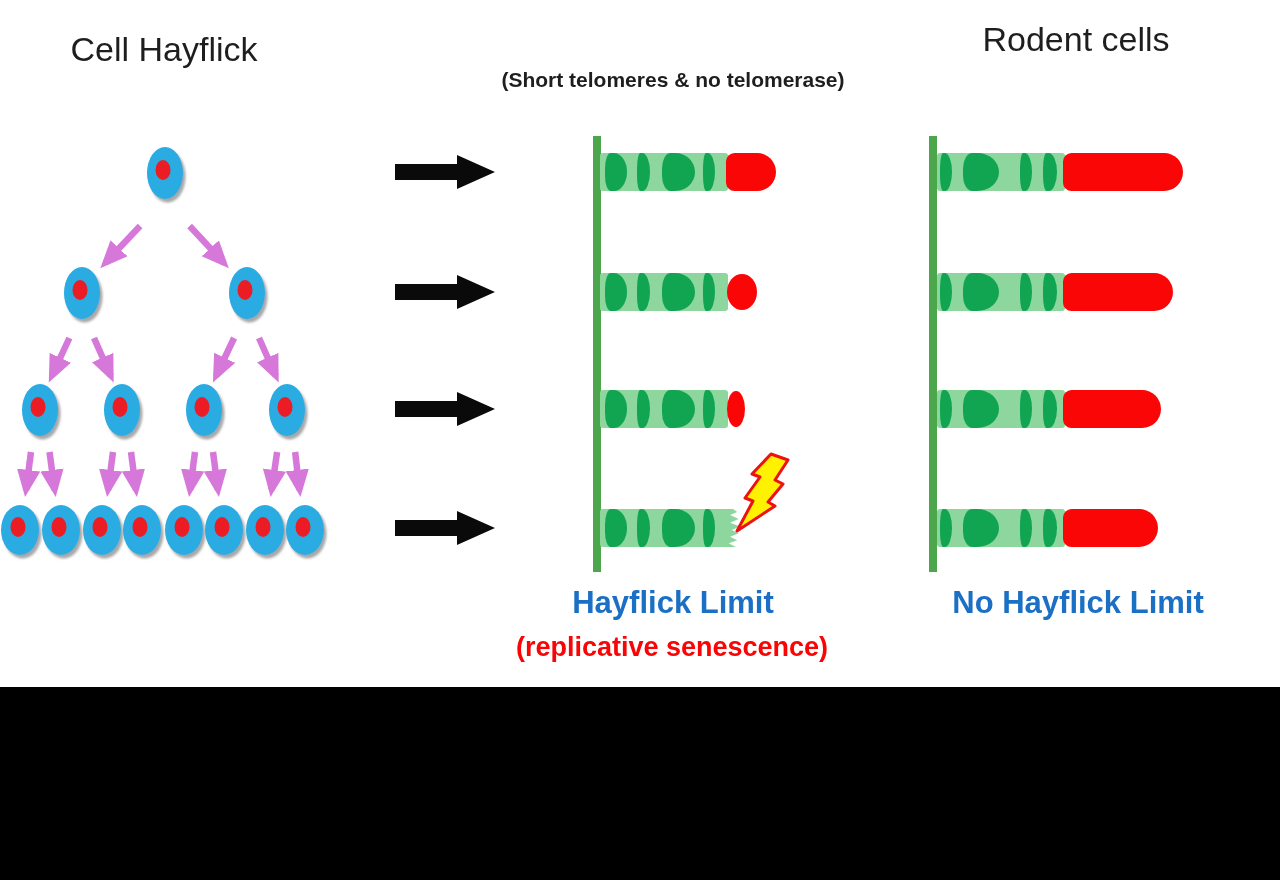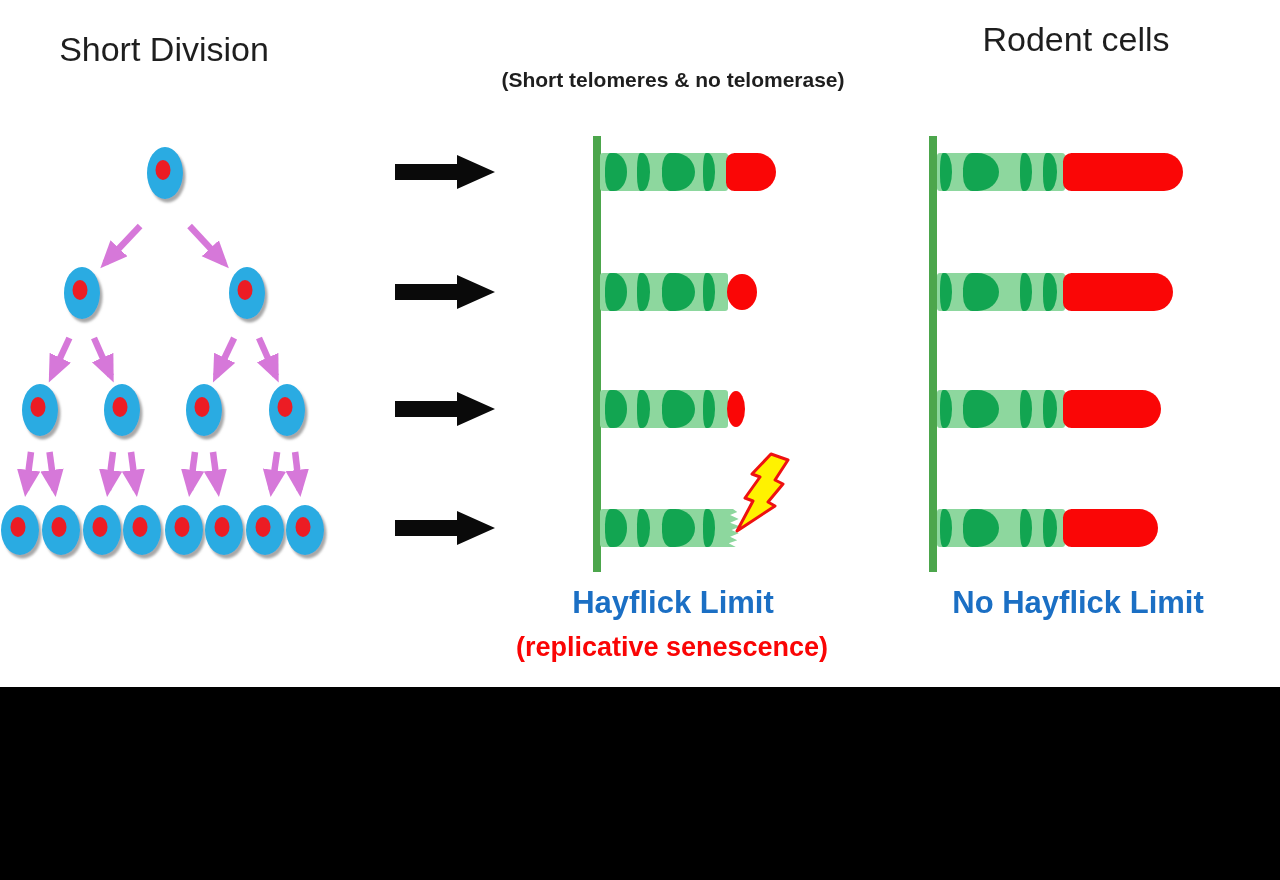--- a/index.html
+++ b/index.html
@@ -21,21 +21,21 @@
   .cap{position:absolute;}
   .frayed{clip-path:polygon(0% 0%, 93% 0%, 96% 8%, 91% 16%, 97% 26%, 91% 36%,
           98% 46%, 92% 55%, 97% 64%, 91% 73%, 96% 82%, 90% 90%, 95% 100%, 0% 100%);}
   #footer{position:absolute; left:0; top:687px; width:1280px; height:193px;}
   svg{position:absolute;}
 </style>
 </head>
 <body>
 
 <div id="stage">
-  <div class="t title" style="left:164px;top:30px">Short Division</div>
+  <div class="t title" style="left:164px;top:30px">Cell Hayflick</div>
   <div class="t title" style="left:1076px;top:20px">Rodent cells</div>
   <div class="t subtitle" style="left:673px;top:68px">(Short telomeres &amp; no telomerase)</div>
 
   <svg id="tree-svg" style="left:0;top:0" width="370" height="620" viewBox="0 0 370 620">
       <defs>
         <filter id="cellShadow" x="-40%" y="-40%" width="190%" height="190%">
           <feDropShadow dx="2.5" dy="3.5" stdDeviation="1.2" flood-color="#8a8a8a" flood-opacity="0.75"></feDropShadow>
         </filter>
         <marker id="ah" markerWidth="4.4" markerHeight="3.8" refX="3.1" refY="1.8" orient="auto">
           <path d="M0,0 L4.2,1.8 L0,3.6 Z" fill="#d678d9"></path>

